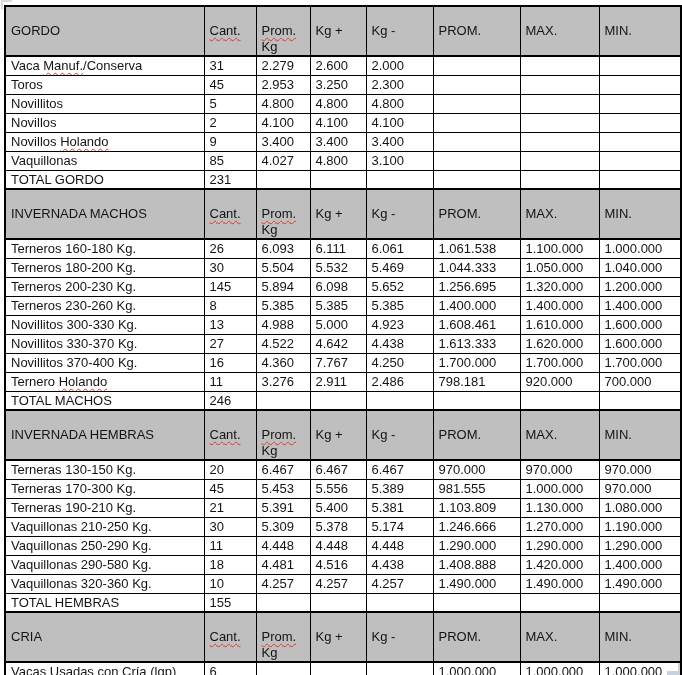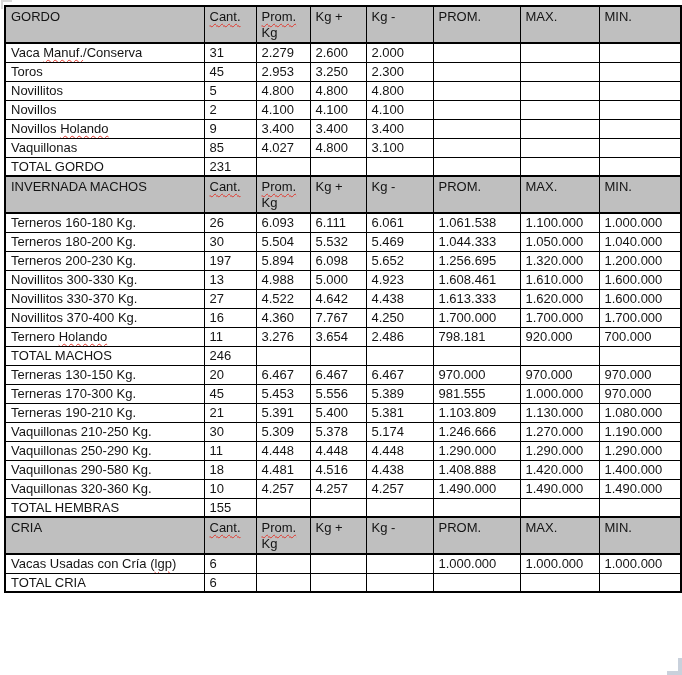--- a/index.html
+++ b/index.html
@@ -24,21 +24,21 @@
     border:1px solid var(--border-color);
     font-size:13px;font-weight:normal;text-align:left;vertical-align:top;
     padding:1px 2px 0 5px;line-height:16px;overflow:hidden;
   }
   tr.section-header{height:37px;}
   tr.section-header th{
     background:var(--header-bg);
     border-top:2px solid var(--border-color);
     border-bottom:2px solid var(--border-color);
     white-space:normal;
-    padding-top:2px;
+    padding-top:16px;
   }
   tr.data-row{height:19px;}
   tr.data-row td{white-space:nowrap;}
   .misspelled{
     text-decoration-line:underline;
     text-decoration-style:wavy;
     text-decoration-color:var(--squiggle);
     text-decoration-thickness:1px;
     text-underline-offset:2px;
   }
@@ -178,27 +178,37 @@
         <td>30</td>
         <td>5.504</td>
         <td>5.532</td>
         <td>5.469</td>
         <td>1.044.333</td>
         <td>1.050.000</td>
         <td>1.040.000</td>
       </tr>
       <tr class="data-row">
         <td>Terneros 200-230 Kg.</td>
-        <td>197</td>
+        <td>145</td>
         <td>5.894</td>
         <td>6.098</td>
         <td>5.652</td>
         <td>1.256.695</td>
         <td>1.320.000</td>
         <td>1.200.000</td>
+      </tr>
+      <tr class="data-row">
+        <td>Terneros 230-260 Kg.</td>
+        <td>8</td>
+        <td>5.385</td>
+        <td>5.385</td>
+        <td>5.385</td>
+        <td>1.400.000</td>
+        <td>1.400.000</td>
+        <td>1.400.000</td>
       </tr>
       <tr class="data-row">
         <td>Novillitos 300-330 Kg.</td>
         <td>13</td>
         <td>4.988</td>
         <td>5.000</td>
         <td>4.923</td>
         <td>1.608.461</td>
         <td>1.610.000</td>
         <td>1.600.000</td>
@@ -220,35 +230,45 @@
         <td>7.767</td>
         <td>4.250</td>
         <td>1.700.000</td>
         <td>1.700.000</td>
         <td>1.700.000</td>
       </tr>
       <tr class="data-row">
         <td>Ternero <span class="misspelled">Holando</span></td>
         <td>11</td>
         <td>3.276</td>
-        <td>3.654</td>
+        <td>2.911</td>
         <td>2.486</td>
         <td>798.181</td>
         <td>920.000</td>
         <td>700.000</td>
       </tr>
       <tr class="data-row">
         <td>TOTAL MACHOS</td>
         <td>246</td>
         <td></td>
         <td></td>
         <td></td>
         <td></td>
         <td></td>
         <td></td>
+      </tr>
+      <tr class="section-header">
+        <th>INVERNADA HEMBRAS</th>
+        <th><span class="misspelled">Cant.</span></th>
+        <th><span class="misspelled">Prom.</span> Kg</th>
+        <th>Kg +</th>
+        <th>Kg -</th>
+        <th>PROM.</th>
+        <th>MAX.</th>
+        <th>MIN.</th>
       </tr>
       <tr class="data-row">
         <td>Terneras 130-150 Kg.</td>
         <td>20</td>
         <td>6.467</td>
         <td>6.467</td>
         <td>6.467</td>
         <td>970.000</td>
         <td>970.000</td>
         <td>970.000</td>

